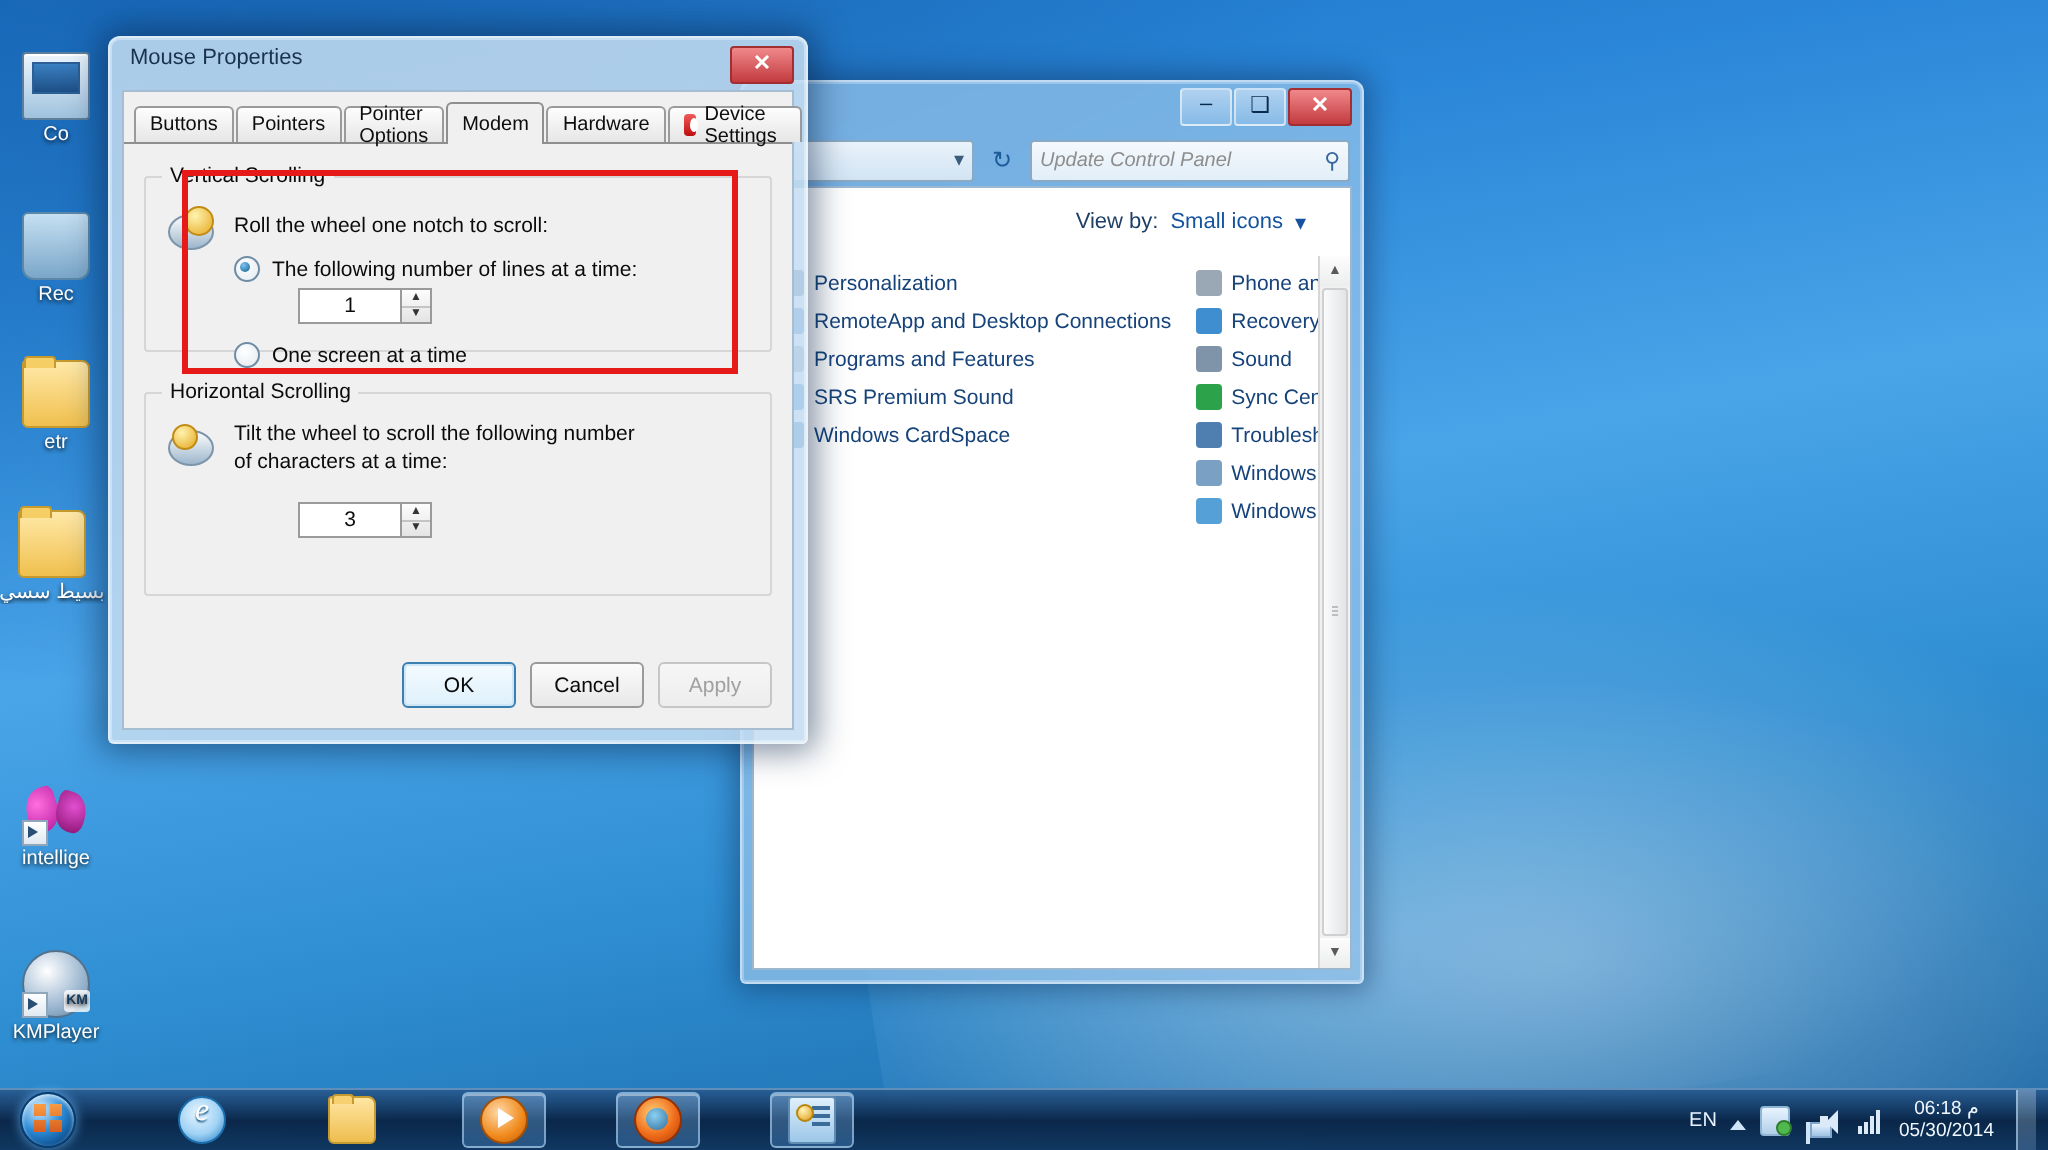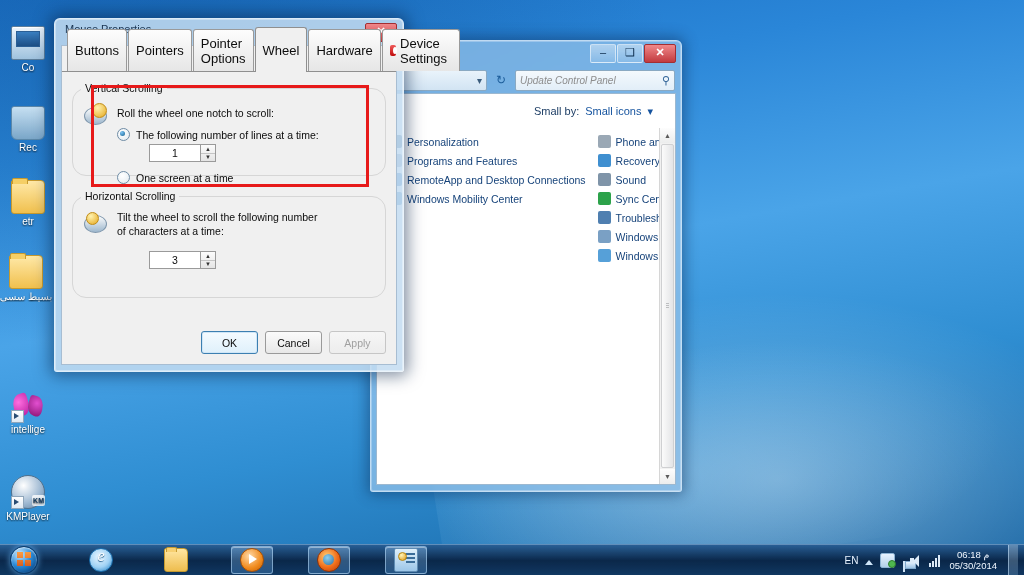--- a/index.html
+++ b/index.html
@@ -109,31 +109,31 @@
     background:rgba(196,220,241,.86);
     border:1px solid rgba(255,255,255,.6);
     box-shadow:0 0 16px 4px rgba(8,34,70,.5), inset 0 0 0 1px rgba(255,255,255,.35);margin-left:32px;}
   #dlg-title{height:22px;padding:4px 0 0 10px;font-size:11px;color:#19334f;position:relative;}
   #dlg .wbtns{top:4px;right:6px;}
   #dlg-inner{position:absolute;left:6px;right:6px;top:26px;bottom:6px;background:#f0f0f0;
     border:1px solid #a7bdd2;}
   
   #tabrow{display:flex;align-items:flex-end;height:20px;padding:5px 4px 0 5px;gap:1px;
     border-bottom:1px solid #8f8f8f;background:#f0f0f0;}
-  .tab{height:17px;padding:12px 7px;font-size:13px;color:#0d0d0d;display:flex;align-items:center;gap:4px;
+  .tab{height:17px;padding:0 7px;font-size:10px;color:#0d0d0d;display:flex;align-items:center;gap:4px;
     background:linear-gradient(#fdfdfd,#e6e6e6);border:1px solid #9a9a9a;border-bottom:none;
     border-radius:3px 3px 0 0;}
   .tab.active{height:20px;background:#f0f0f0;border-color:#8f8f8f;position:relative;top:1px;z-index:2;}
   .tab .dsicon{width:11px;height:11px;background:linear-gradient(#ef5a5a,#c00d0d);border-radius:2px;
     position:relative;}
   .tab .dsicon:after{content:"";position:absolute;left:3px;top:2px;width:4px;height:7px;
     background:#fff;border-radius:50%;}
 
   #dlg-page{position:absolute;left:0;right:0;top:26px;bottom:0;padding:8px 10px;}
-  .group{border:1px solid #d6d6d6;border-radius:14px;position:relative;background:#f0f0f0;}
+  .group{border:1px solid #d6d6d6;border-radius:2px;position:relative;background:#f0f0f0;}
   .group>.g-title{position:absolute;left:8px;top:-7px;background:#f0f0f0;padding:0 4px;
     font-size:10.5px;color:#0b0b0b;}
   #grp-v{height:86px;margin-top:8px;}
   #grp-h{height:100px;margin-top:20px;}
   .wheel-ic{position:absolute;left:10px;top:14px;width:24px;height:24px;}
   .wheel-ic .disc{position:absolute;left:1px;top:4px;width:21px;height:16px;border-radius:50%;
     background:linear-gradient(#fdfdfd,#9db7cd);border:1px solid #7d95ab;}
   .wheel-ic .gold{position:absolute;right:0;top:0;width:13px;height:13px;border-radius:50%;
     background:radial-gradient(circle at 35% 30%,#fff3b0,#e5a81e);border:1px solid #c08c16;}
   .lead{font-size:10.5px;color:#0b0b0b;}
@@ -287,42 +287,46 @@
         <span>▾</span>
       </div>
     <div id="cp-refresh">↻</div>
     <div id="cp-search">
       <span class="ph">Update Control Panel</span>
       <span class="mag">⚲</span>
     </div>
   </div>
   <div id="cp-body">
     <div id="cp-viewby">
-      <span>Small by:</span>
+      <span>View by:</span>
       <span class="vb-val">Small icons</span>
       <span class="vb-val">▾</span>
     </div>
     <div id="cp-list">
       <div class="cp-cols">
         <div class="cp-col" id="col0">
             <div class="cp-item">
               <span class="cp-ic" style="background: rgb(74, 111, 150);"></span>
               <span>Personalization</span>
             </div>
             <div class="cp-item">
+              <span class="cp-ic" style="background: rgb(63, 127, 191);"></span>
+              <span>RemoteApp and Desktop Connections</span>
+            </div>
+            <div class="cp-item">
               <span class="cp-ic" style="background: rgb(143, 166, 189);"></span>
               <span>Programs and Features</span>
             </div>
             <div class="cp-item">
-              <span class="cp-ic" style="background: rgb(63, 127, 191);"></span>
-              <span>RemoteApp and Desktop Connections</span>
-            </div>
-            <div class="cp-item">
-              <span class="cp-ic" style="background: rgb(79, 140, 191);"></span>
-              <span>Windows Mobility Center</span>
+              <span class="cp-ic" style="background: rgb(47, 131, 196);"></span>
+              <span>SRS Premium Sound</span>
+            </div>
+            <div class="cp-item">
+              <span class="cp-ic" style="background: rgb(47, 111, 174);"></span>
+              <span>Windows CardSpace</span>
             </div>
           </div>
         <div class="cp-col" id="col1">
             <div class="cp-item">
               <span class="cp-ic" style="background: rgb(154, 168, 181);"></span>
               <span>Phone and Modem</span>
             </div>
             <div class="cp-item">
               <span class="cp-ic" style="background: rgb(63, 143, 208);"></span>
               <span>Recovery</span>
@@ -373,21 +377,21 @@
       <div class="tab">
           <span>Buttons</span>
         </div>
       <div class="tab">
           <span>Pointers</span>
         </div>
       <div class="tab">
           <span>Pointer Options</span>
         </div>
       <div class="tab active">
-          <span>Wheel</span>
+          <span>Modem</span>
         </div>
       <div class="tab">
           <span>Hardware</span>
         </div>
       <div class="tab">
         <span class="dsicon"></span>
         <span>Device Settings</span>
       </div>
     </div>
 

